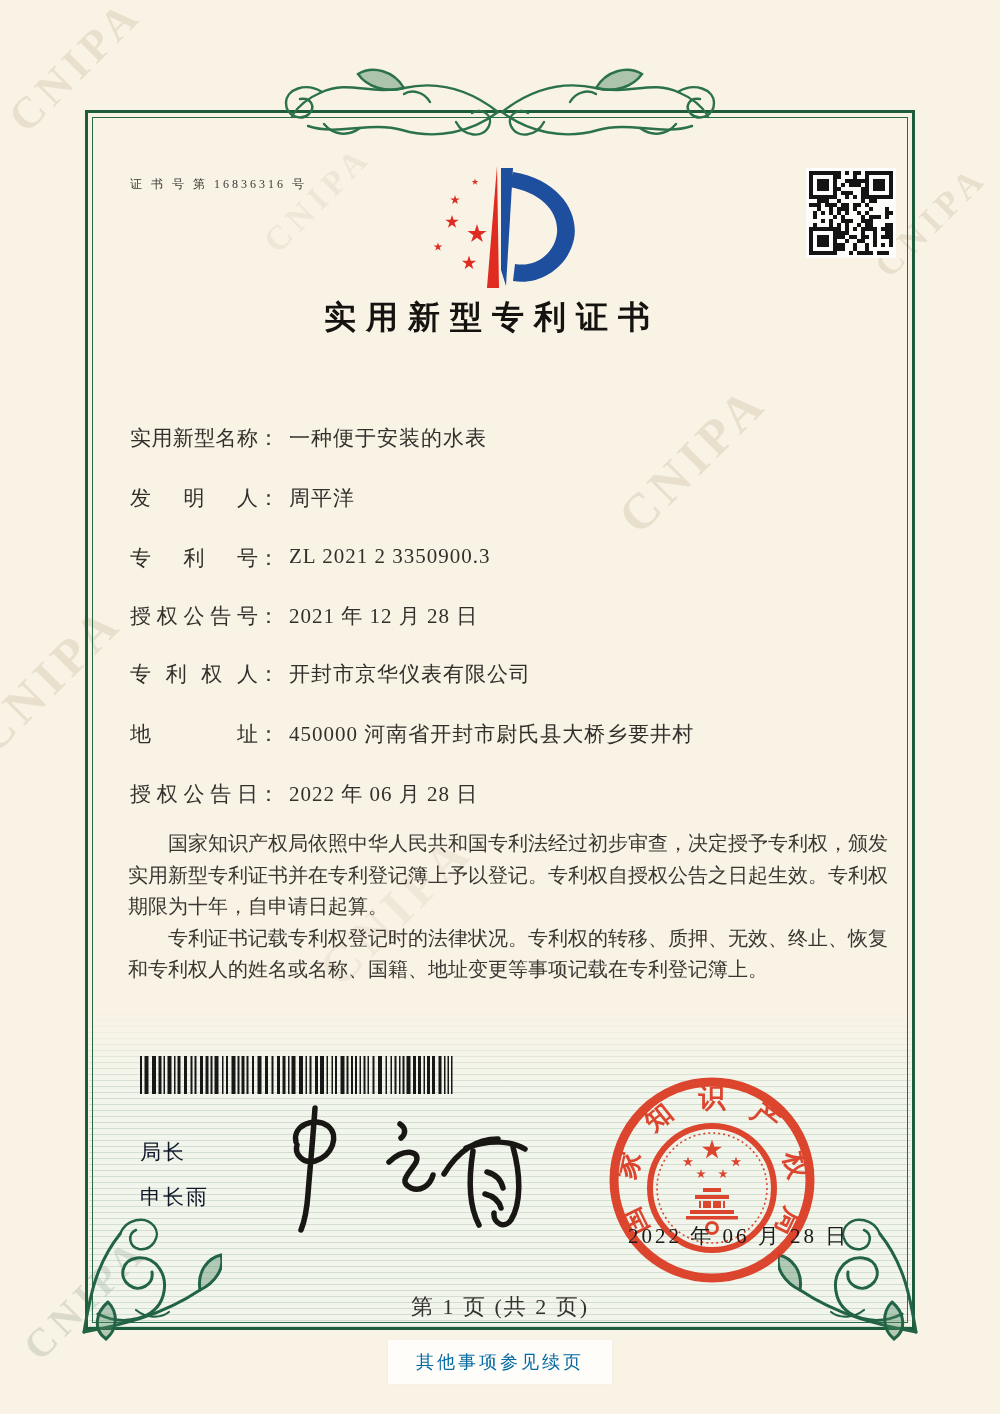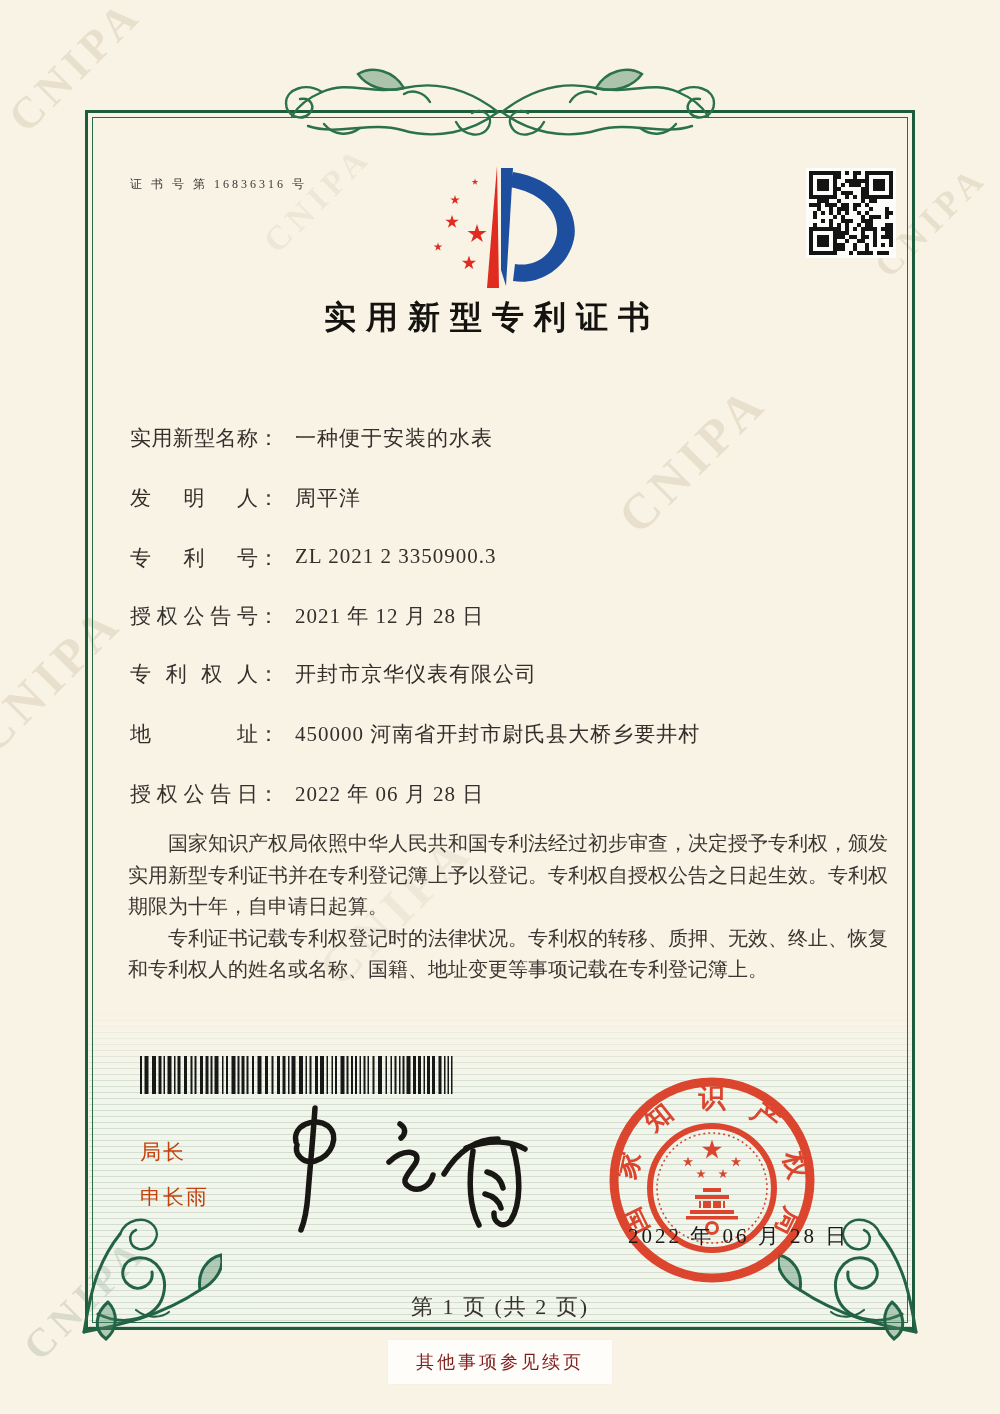--- a/index.html
+++ b/index.html
@@ -41,40 +41,40 @@
   .cert-no{position:absolute;left:130px;top:176px;font-size:12px;letter-spacing:3px;color:#3a3733;}
   .logo{position:absolute;left:425px;top:160px;width:160px;height:142px;}
   .qr{position:absolute;left:806px;top:168px;width:90px;height:90px;background:#fdfdfb;}
   .title{
     position:absolute;left:0;right:16px;top:296px;text-align:center;
     font-size:32px;font-weight:bold;letter-spacing:10px;color:#15130f;
   }
   .field-row{position:absolute;left:130px;font-size:21px;color:#33302c;white-space:nowrap;}
   .field-label{display:inline-block;width:128px;text-align:justify;text-align-last:justify;vertical-align:top;}
   .field-colon{display:inline-block;vertical-align:top;}
-  .field-value{display:inline-block;margin-left:16px;vertical-align:top;letter-spacing:1px;}
+  .field-value{display:inline-block;margin-left:10px;vertical-align:top;letter-spacing:1px;}
   .auth-pair{position:absolute;left:370px;top:0;}
   .paras{
     position:absolute;left:128px;top:828px;width:760px;
     font-size:20px;line-height:31.5px;text-align:justify;color:#3b3631;
   }
   .paras p{margin:0;text-indent:2em;}
   .barcode{position:absolute;left:140px;top:1056px;width:318px;height:38px;}
-  .signer{position:absolute;left:140px;top:1138px;font-size:21px;color:#c2410c;letter-spacing:2px;}
+  .signer{position:absolute;left:140px;top:1138px;font-size:21px;color:#0f172a;letter-spacing:2px;}
   .signer div{margin-bottom:17px;}
   .signature{position:absolute;left:272px;top:1098px;width:262px;height:142px;}
   .seal{position:absolute;left:602px;top:1066px;width:220px;height:228px;z-index:5;opacity:.93;}
   .seal-date{
     position:absolute;left:628px;top:1222px;z-index:6;font-size:21px;
     letter-spacing:3px;color:#1c1a18;white-space:nowrap;
   }
   .page-info{position:absolute;left:0;right:0;top:1292px;text-align:center;font-size:22px;letter-spacing:2px;color:#35322d;}
   .footer-note{
     position:absolute;left:388px;top:1340px;background:#fefdfa;
-    padding:10px 28px;font-size:18px;letter-spacing:3px;color:#7f1d1d;z-index:4;
+    padding:10px 28px;font-size:18px;letter-spacing:3px;color:#0369a1;z-index:4;
     box-shadow:0 0 2px rgba(0,0,0,0.04);
   }
 </style>
 </head>
 <body>
 
 <div class="page">
 
   <div class="wm" style="left:-8px;top:40px;font-size:44px;">CNIPA</div>
   <div class="wm" style="left:250px;top:180px;font-size:34px;color:rgba(174,158,120,0.14);">CNIPA</div>

